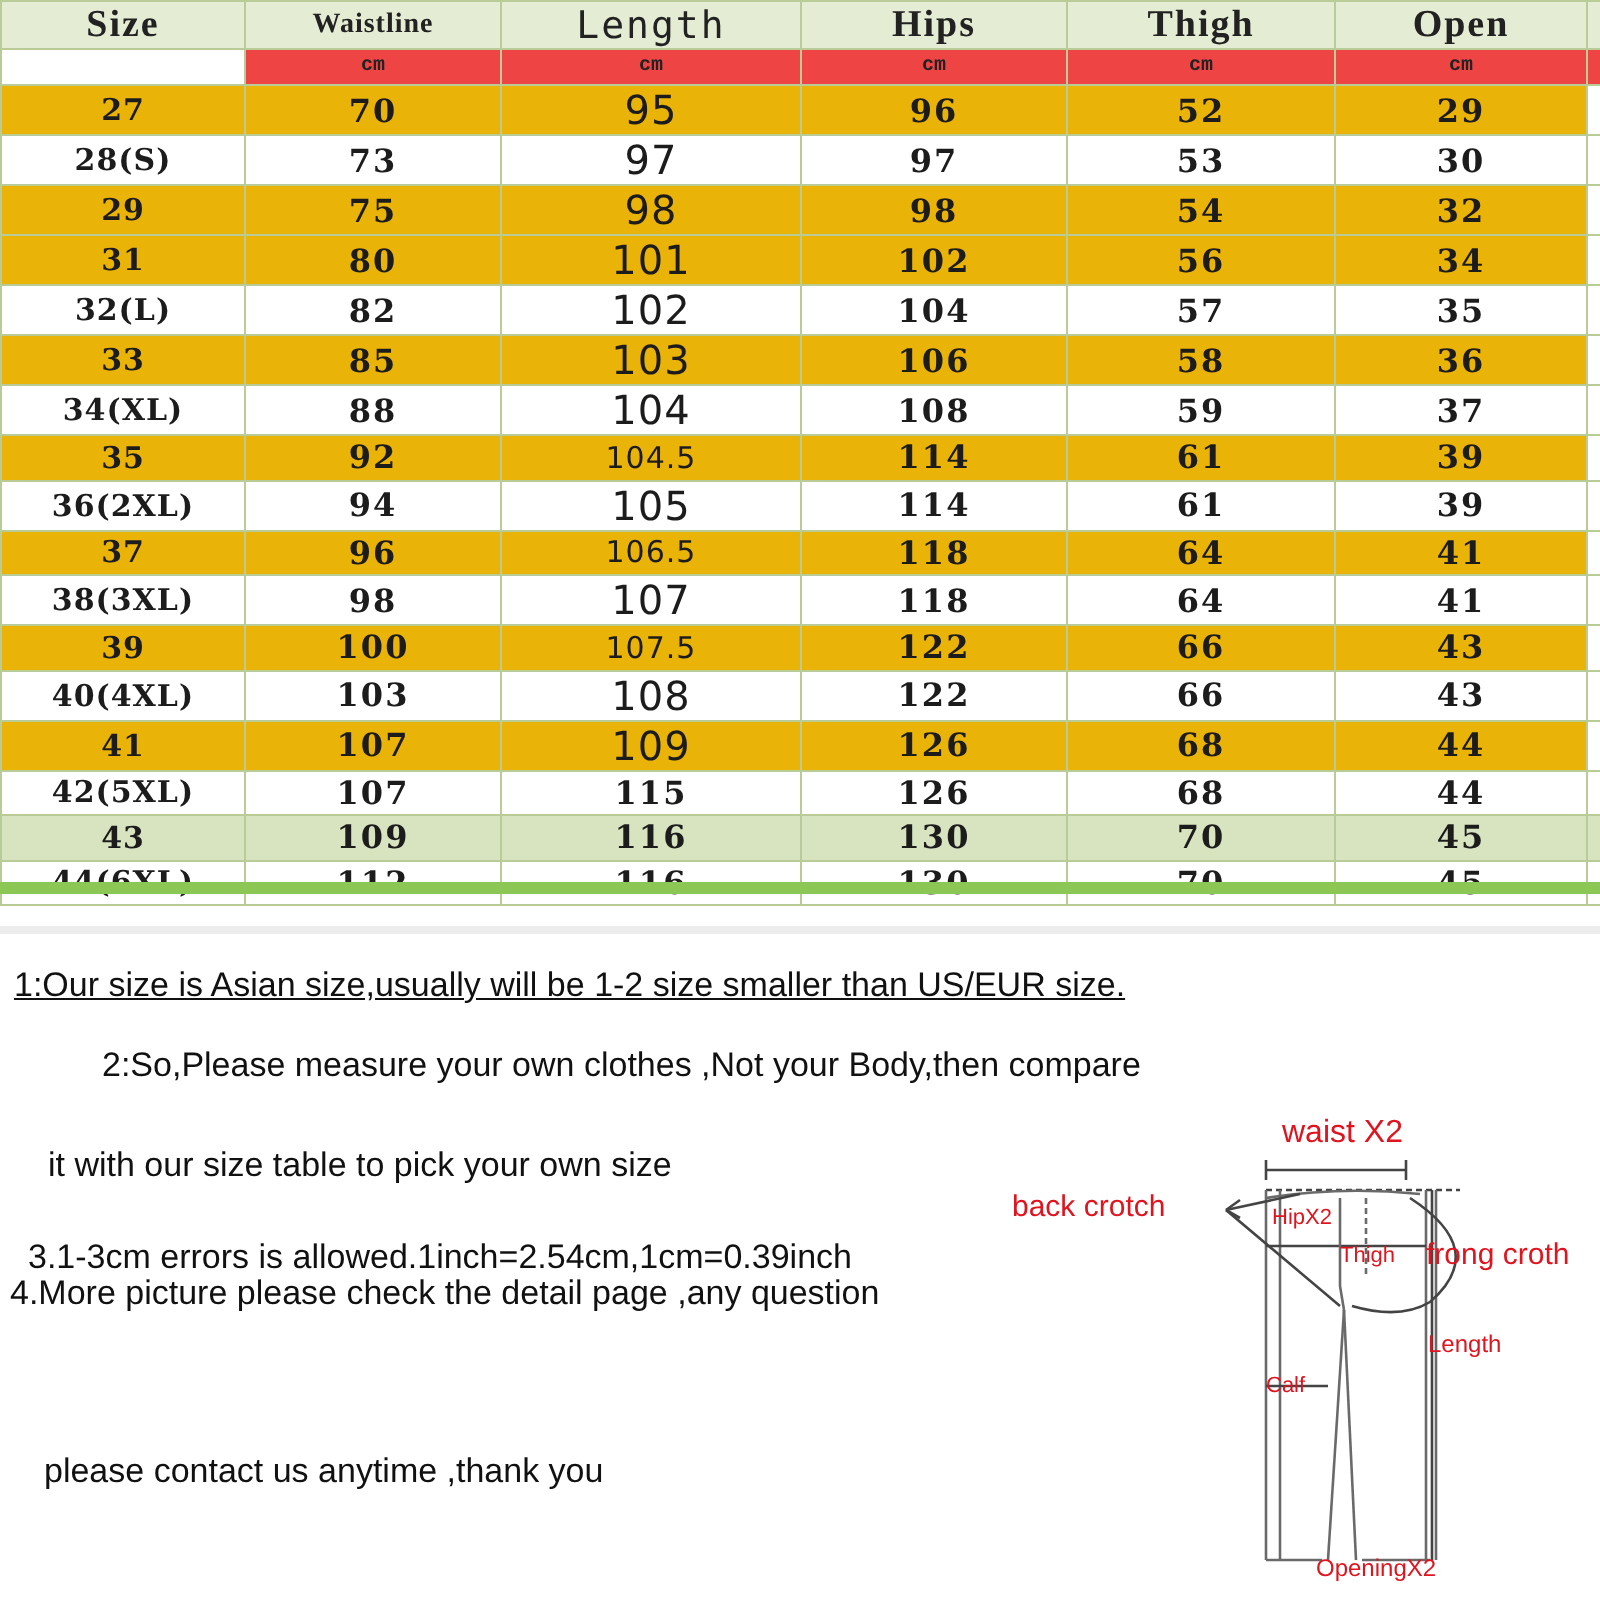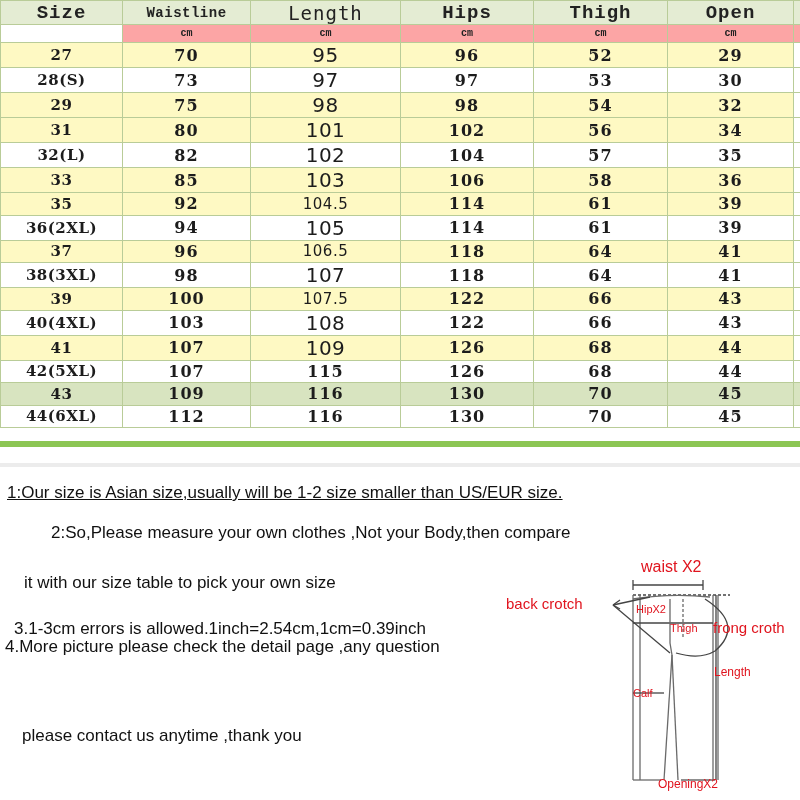--- a/index.html
+++ b/index.html
@@ -16,30 +16,30 @@
     padding: 0; overflow: hidden; white-space: nowrap;
   }
   #size-table col.c0 { width: 122px; }
   #size-table col.c1 { width: 128px; }
   #size-table col.c2 { width: 150px; }
   #size-table col.c3 { width: 133px; }
   #size-table col.c4 { width: 134px; }
   #size-table col.c5 { width: 126px; }
   #size-table col.c6 { width: 7px; }
 
-  tr.hdr th { height: 24px; background: #e4ecd3; font-weight: bold; font-family: Liberation Mono, monospace; font-size: 19px; letter-spacing: 1px; color: #222; }
+  tr.hdr th { height: 24px; background: #e4ecd3; font-weight: bold; font-family: Liberation Serif, serif; font-size: 19px; letter-spacing: 1px; color: #222; }
   tr.hdr th.waist { font-size: 14px; letter-spacing: 0.5px; }
   tr.hdr th.len { font-family: "DejaVu Sans Mono", monospace; font-weight: normal; font-size: 19px; }
-  tr.unit td { height: 18px; background: #fca5a5; font-family: "Liberation Mono", monospace; font-weight: bold; font-size: 10px; text-align: right; padding-right: 24px; color: #222; }
+  tr.unit td { height: 18px; background: #ef4444; font-family: "Liberation Mono", monospace; font-weight: bold; font-size: 10px; text-align: right; padding-right: 24px; color: #222; }
   tr.unit td:first-child { background: #fff; }
   tr.row td { height: 22.5px; font-family: "DejaVu Serif", serif; font-weight: bold; font-size: 16px; letter-spacing: 1px; color: #1c1c1c; }
   tr.row td.len { font-family: "DejaVu Sans", sans-serif; font-weight: normal; font-size: 20px; letter-spacing: 0.5px; }
   tr.row td.len.small { font-size: 15px; }
   tr.row td.size { font-size: 15px; letter-spacing: 0.5px; }
-  tr.row.odd td { background: #fef9c3; }
+  tr.row.odd td { background: #eab308; }
   tr.row.even td { background: #ffffff; }
   tr.row.hl td { background: #d8e4c0; }
   tr.row td.edge { background: #ffffff !important; }
 
   #green-bar { position: absolute; left: 0; top: 441px; width: 800px; height: 6px; background: #8cc654; }
   #gray-line { position: absolute; left: 0; top: 463px; width: 800px; height: 4px; background: #ececec; }
 
   .note { position: absolute; font-family: "Liberation Sans", sans-serif; font-size: 17px; color: #111; white-space: nowrap; }
   #n1 { left: 7px; top: 483px; text-decoration: underline; }
   #n2 { left: 7px; top: 523px; margin-left: 44px; }
@@ -133,20 +133,29 @@
       </tr>
     <tr class="row odd">
         <td class="size">33</td>
         <td>85</td>
         <td class="len">103</td>
         <td>106</td>
         <td>58</td>
         <td>36</td>
         <td class="edge"></td>
       </tr>
+    <tr class="row even">
+        <td class="size">34(XL)</td>
+        <td>88</td>
+        <td class="len">104</td>
+        <td>108</td>
+        <td>59</td>
+        <td>37</td>
+        <td class="edge"></td>
+      </tr>
     <tr class="row odd">
         <td class="size">35</td>
         <td>92</td>
         <td class="len small">104.5</td>
         <td>114</td>
         <td>61</td>
         <td>39</td>
         <td class="edge"></td>
       </tr>
     <tr class="row even">

